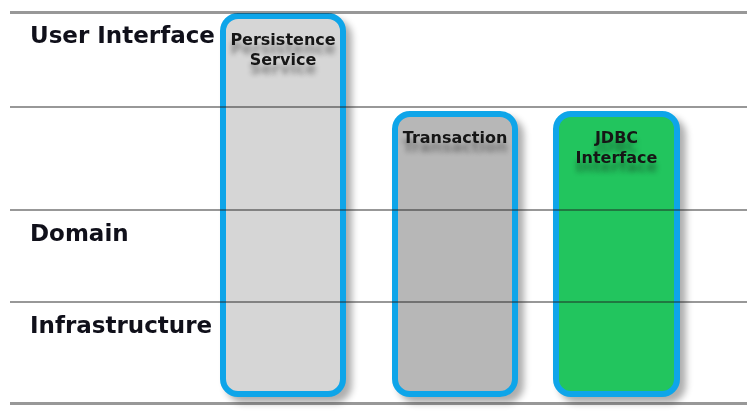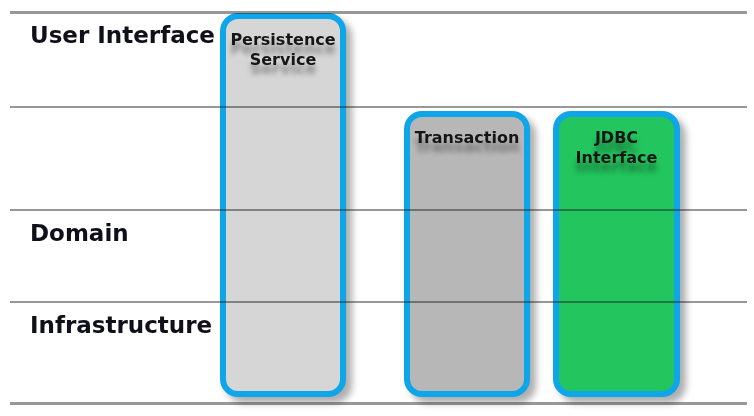--- a/index.html
+++ b/index.html
@@ -67,21 +67,21 @@
 
   <div class="layer-label" style="top:312px;">Infrastructure</div>
 
   <div class="span-box" style="left: 220px; top: 13px; width: 126px; height: 384px; background-color: rgb(214, 214, 214);">
     <div class="box-title">
       <span>Persistence</span>
       <span>Service</span>
     </div>
   </div>
 
-  <div class="span-box" style="left: 404px; top: 111px; width: 126px; height: 286px; background-color: rgb(183, 183, 183);">
+  <div class="span-box" style="left: 392px; top: 111px; width: 126px; height: 286px; background-color: rgb(183, 183, 183);">
     <div class="box-title">
       <span>Transaction</span>
     </div>
   </div>
 
   <div class="span-box" style="left: 553px; top: 111px; width: 127px; height: 286px; background-color: #22c55e;">
     <div class="box-title">
       <span>JDBC</span>
       <span>Interface</span>
     </div>

